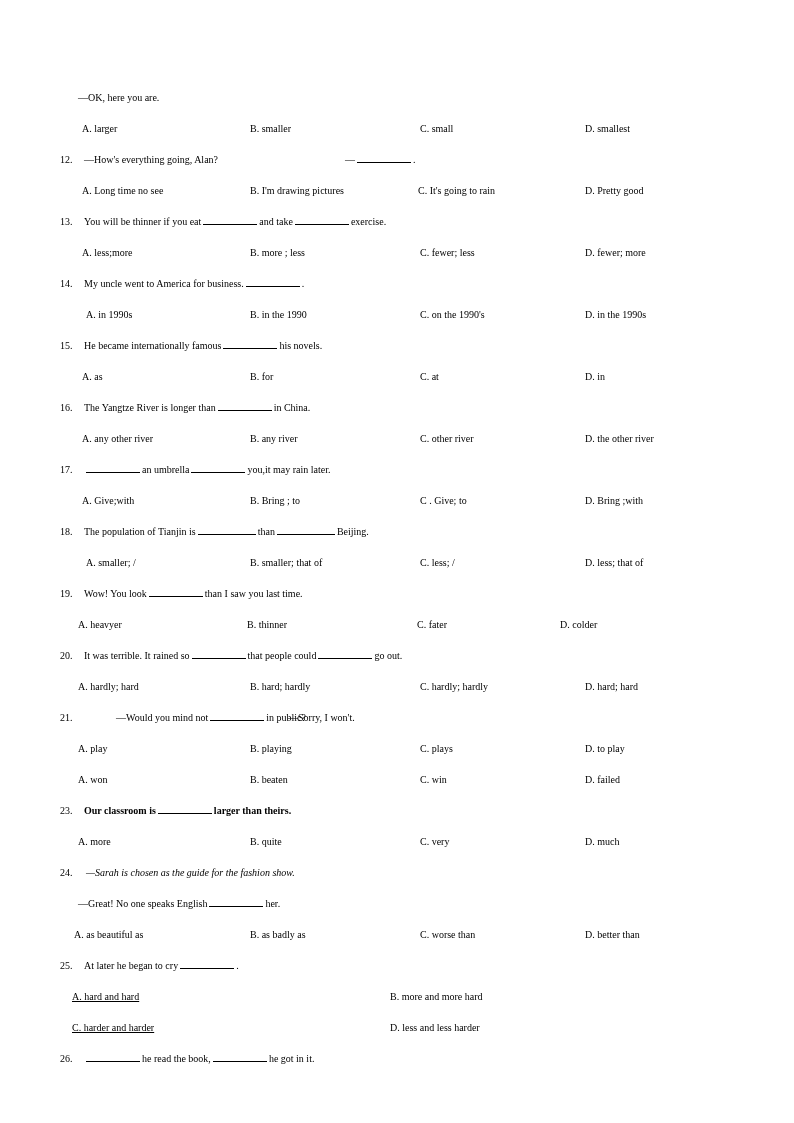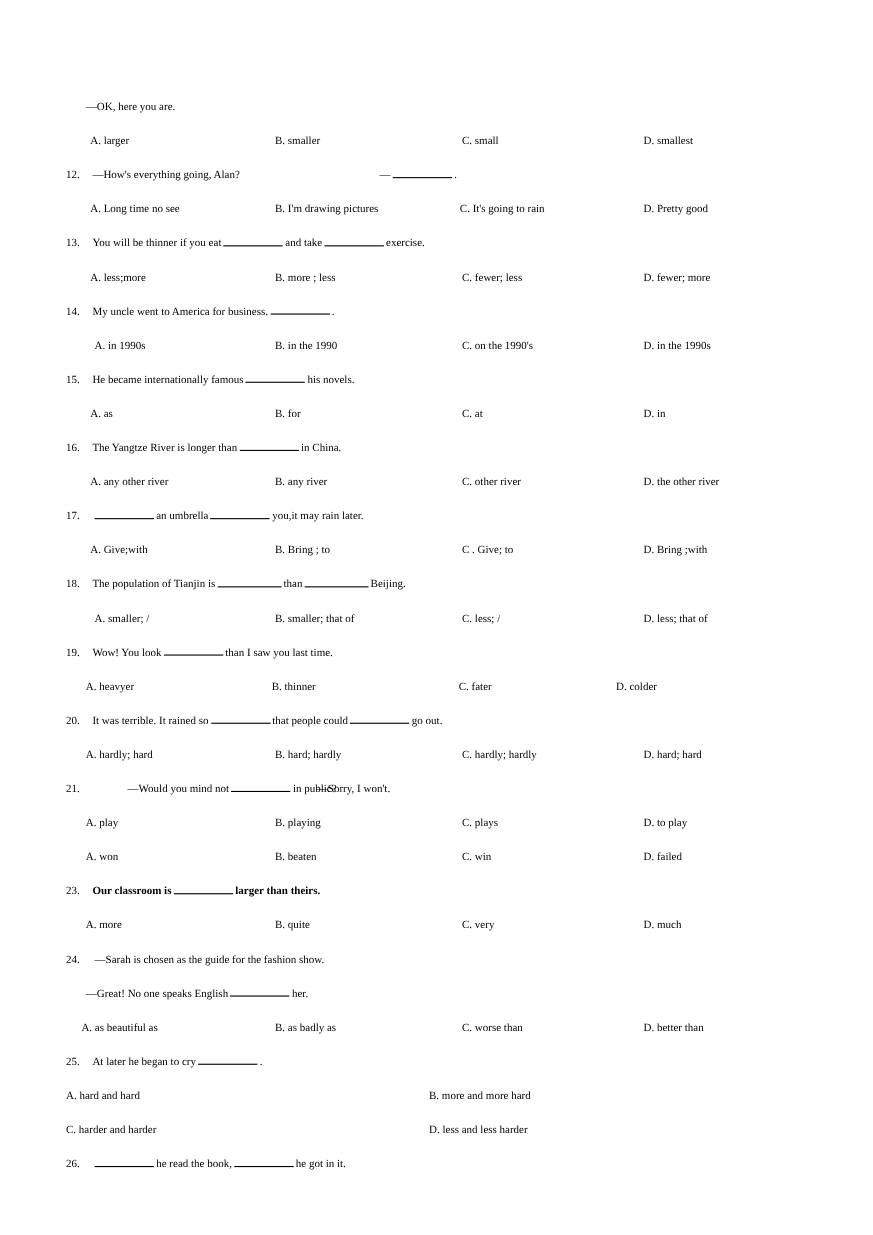--- a/index.html
+++ b/index.html
@@ -56,21 +56,21 @@
   .opt-b { left: 250px; }
   .opt-c { left: 420px; }
   .opt-d { left: 585px; }
 
   
   .optv-a { left: 78px; }
   .optv-b { left: 247px; }
   .optv-c { left: 417px; }
   .optv-d { left: 560px; text-align: right; }
 
-  .opt2-a { left: 60px; }
+  .opt2-a { left: 72px; text-decoration: underline; }
   .opt2-b { left: 390px; }
 
   .stem-in-60 { left: 60px; }
   .stem-in-78 { left: 78px; }
 
   .tail-seg { left: 345px; }
   .tail-seg-21 { left: 288px; text-align: center; }
 </style>
 </head>
 <body>
@@ -226,21 +226,21 @@
 
     <div class="line">
       <span class="seg optv-a">A. more</span>
       <span class="seg opt-b">B. quite</span>
       <span class="seg opt-c">C. very</span>
       <span class="seg opt-d">D. much</span>
     </div>
 
     <div class="line stem">
       <span class="seg stem-in-60">24.</span>
-      <span class="seg" style="left:86px;">—Sarah is chosen as the guide for the fashion show.</span>
+      <span class="seg" style="left:86px;font-style:italic;">—Sarah is chosen as the guide for the fashion show.</span>
     </div>
 
     <div class="line stem">
       <span class="seg stem-in-78"><span>—Great! No one speaks English</span><span class="blank"></span><span>her.</span></span>
     </div>
 
     <div class="line">
       <span class="seg" style="left:74px;">A. as beautiful as</span>
       <span class="seg opt-b">B. as badly as</span>
       <span class="seg opt-c">C. worse than</span>

